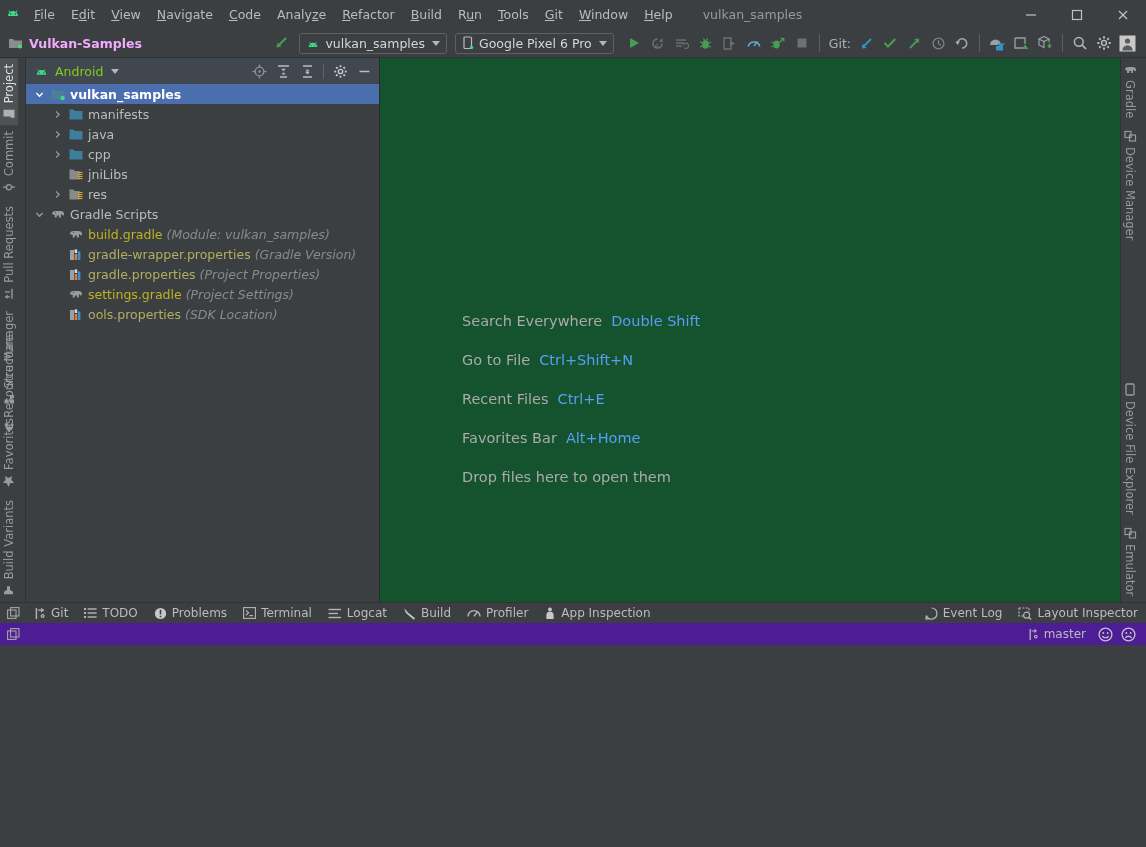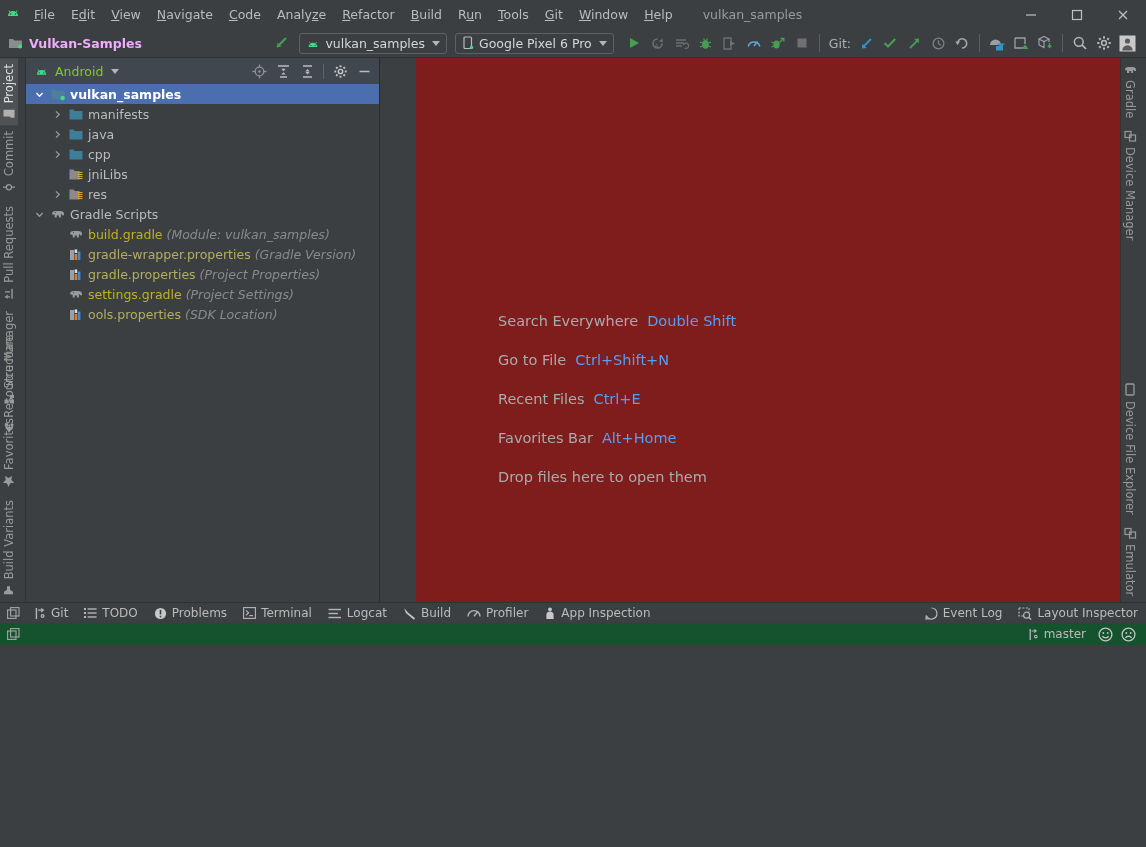--- a/index.html
+++ b/index.html
@@ -96,22 +96,21 @@
   .trow .ticon { width: 16px; display: inline-flex; align-items: center; justify-content: center; }
   .trow .lbl { }
   .trow .sub { color: #8a8a8a; font-style: italic; }
   .bold { font-weight: bold; }
   .fname-gradle { color: #c0b21e; }
   .fname-prop  { color: #b3ae60; }
 
   
   .editor {
     position: absolute; left: 380px; top: 58px; right: 26px; bottom: 43px;
-    background: #7f1d1d;
-    margin-left: 36px;
+    background: #14532d;
   }
   .shortcuts { position: absolute; left: 82px; top: 243px; }
   .srow { height: 39px; display: flex; align-items: center; gap: 9px; font-size: 14.5px; }
   .sname { color: #aaaaaa; }
   .skey { color: #589df6; }
 
   
   .statusbar {
     position: absolute; left: 0; bottom: 22px; width: 1146px; height: 21px;
     background: #3c3f41; border-top: 1px solid #323232;
@@ -120,21 +119,21 @@
   .sb-corner { width: 26px; height: 21px; display: flex; align-items: center; justify-content: center; }
   .sbtn {
     display: flex; align-items: center; gap: 5px; height: 21px;
     padding: 0 8px; color: #bbbbbb; font-size: 12px; white-space: nowrap;
   }
   .sb-right { margin-left: auto; display: flex; align-items: center; }
 
   
   .bottombar {
     position: absolute; left: 0; bottom: 0; width: 1146px; height: 22px;
-    background: #14532d; display: flex; align-items: center;
+    background: #4c1d95; display: flex; align-items: center;
   }
   .bb-corner { width: 26px; height: 22px; display: flex; align-items: center; justify-content: center; }
   .bb-right { margin-left: auto; display: flex; align-items: center; gap: 8px; padding-right: 10px; }
   .bb-item { display: flex; align-items: center; gap: 5px; font-size: 12px; color: #bbbbbb; }
   svg { display: block; }
 </style>
 </head>
 <body>
 
 <div id="app">

